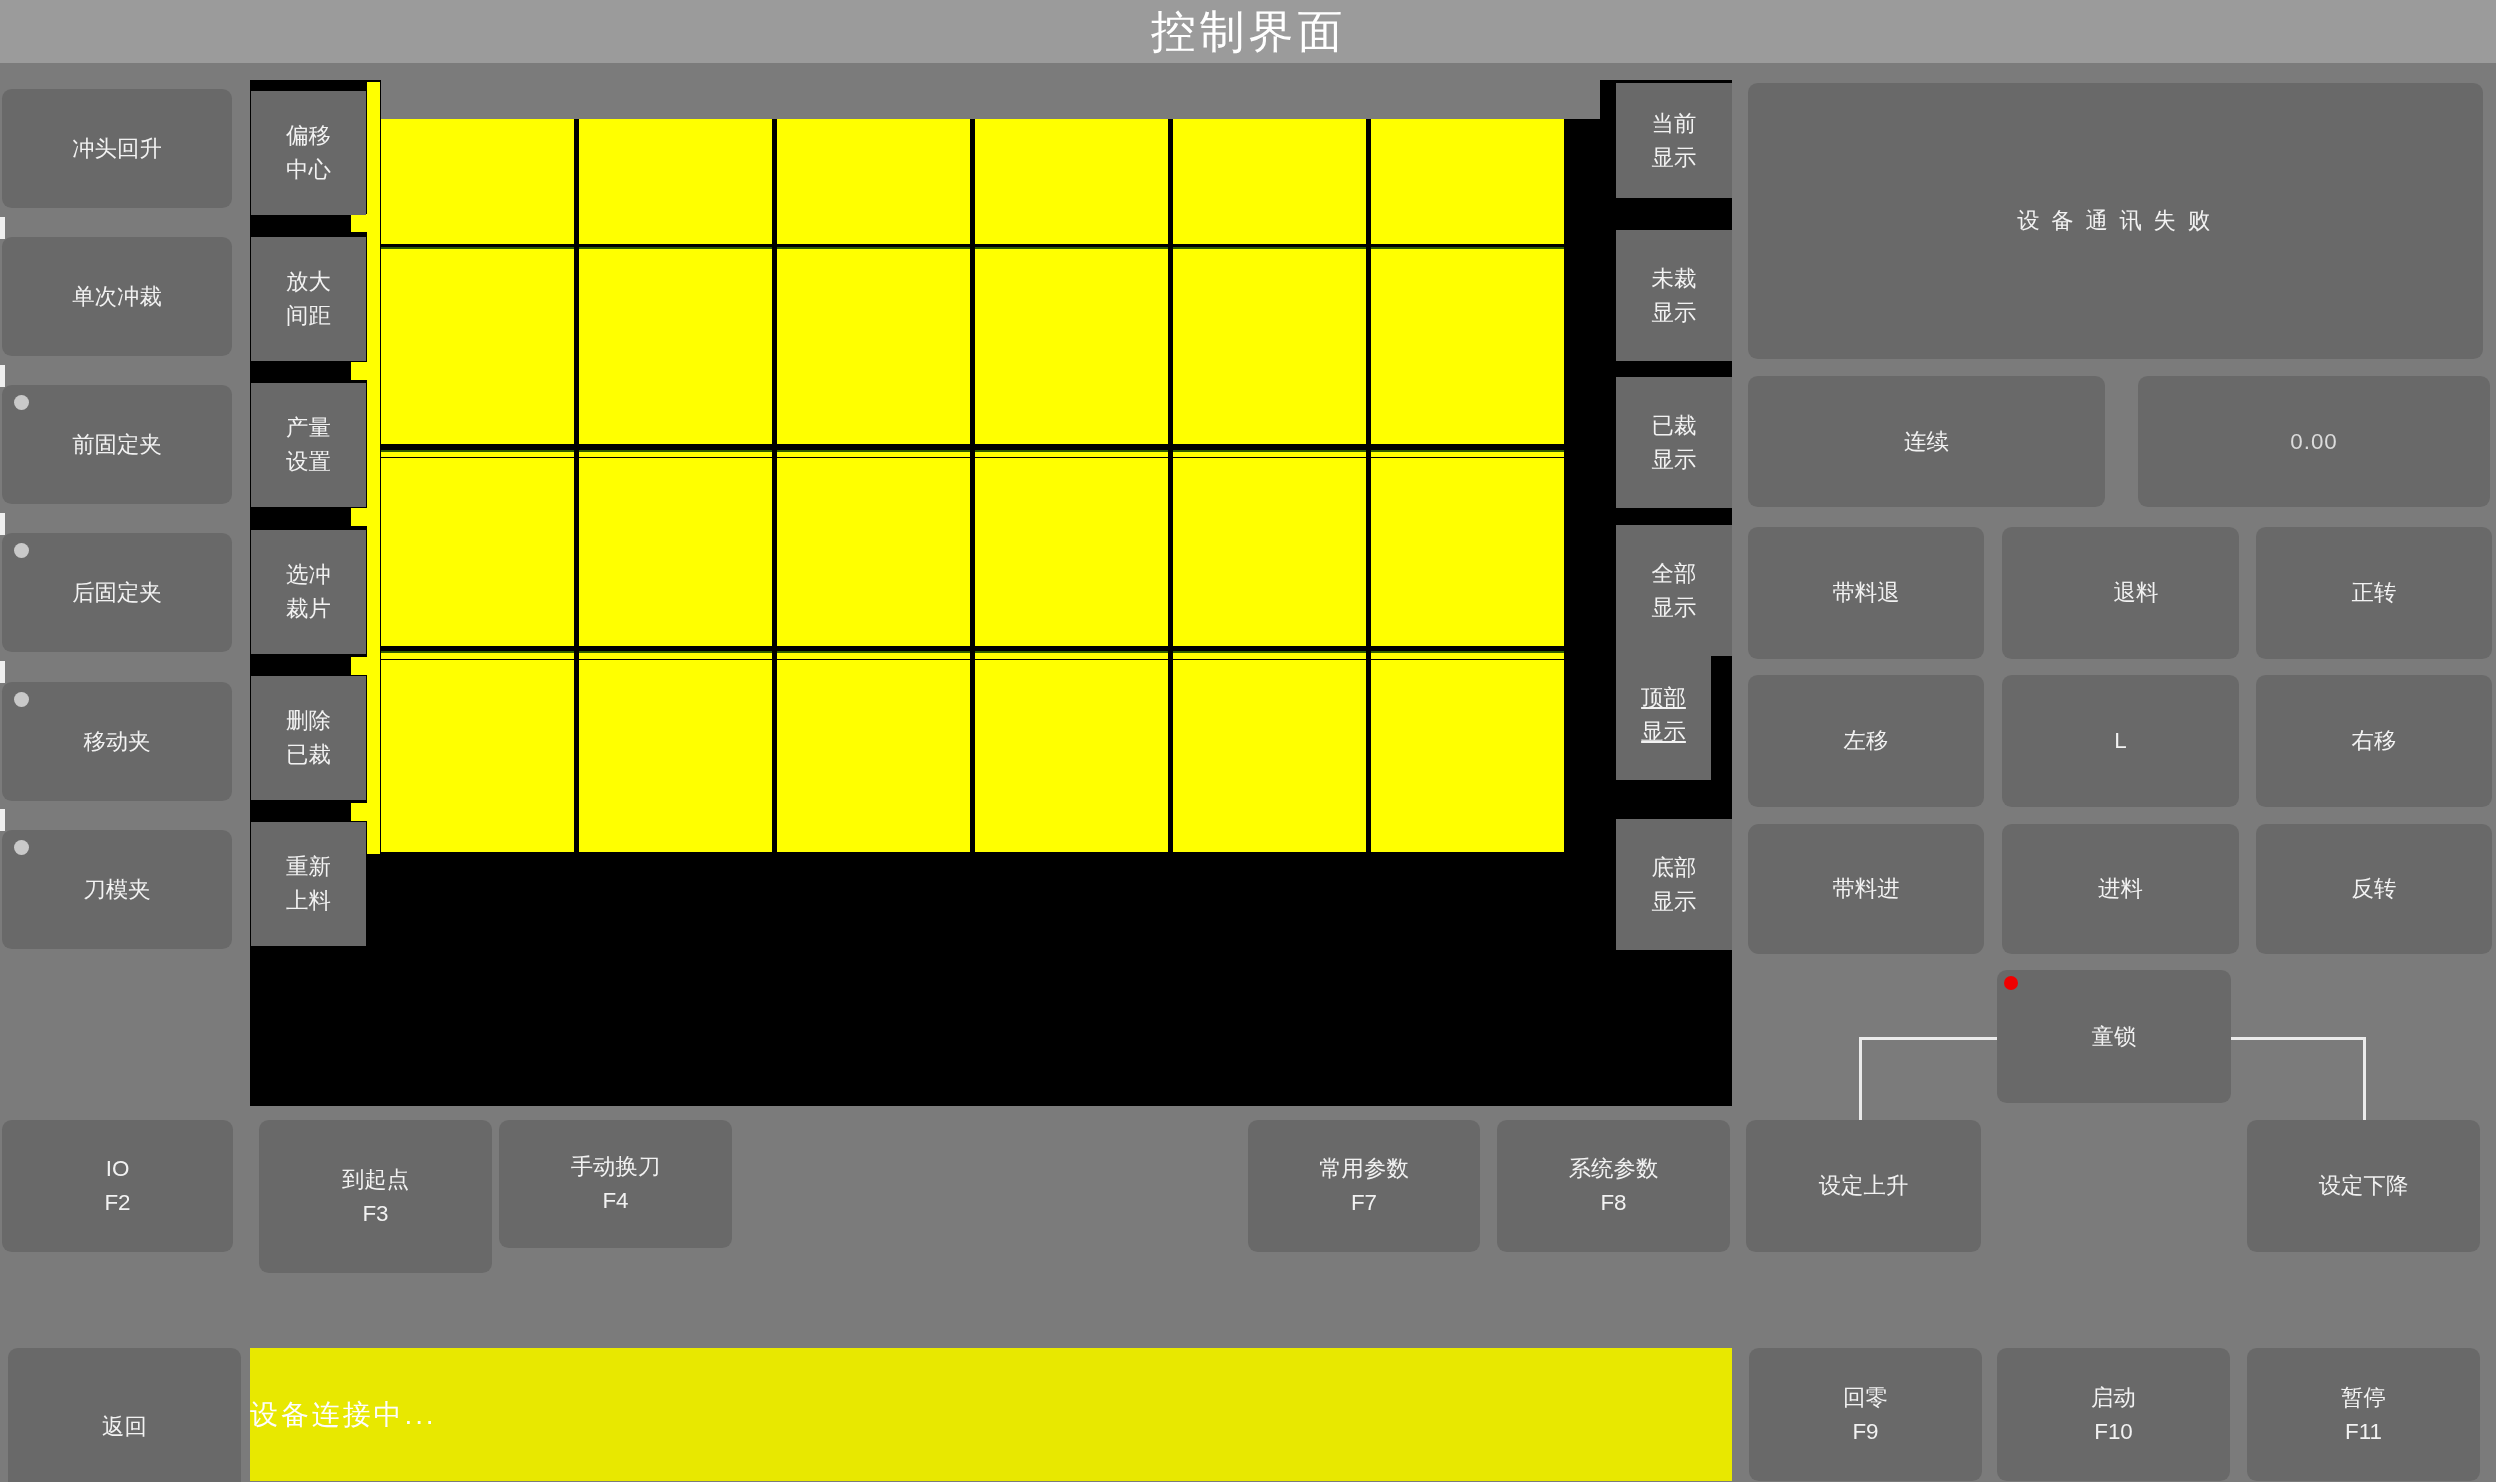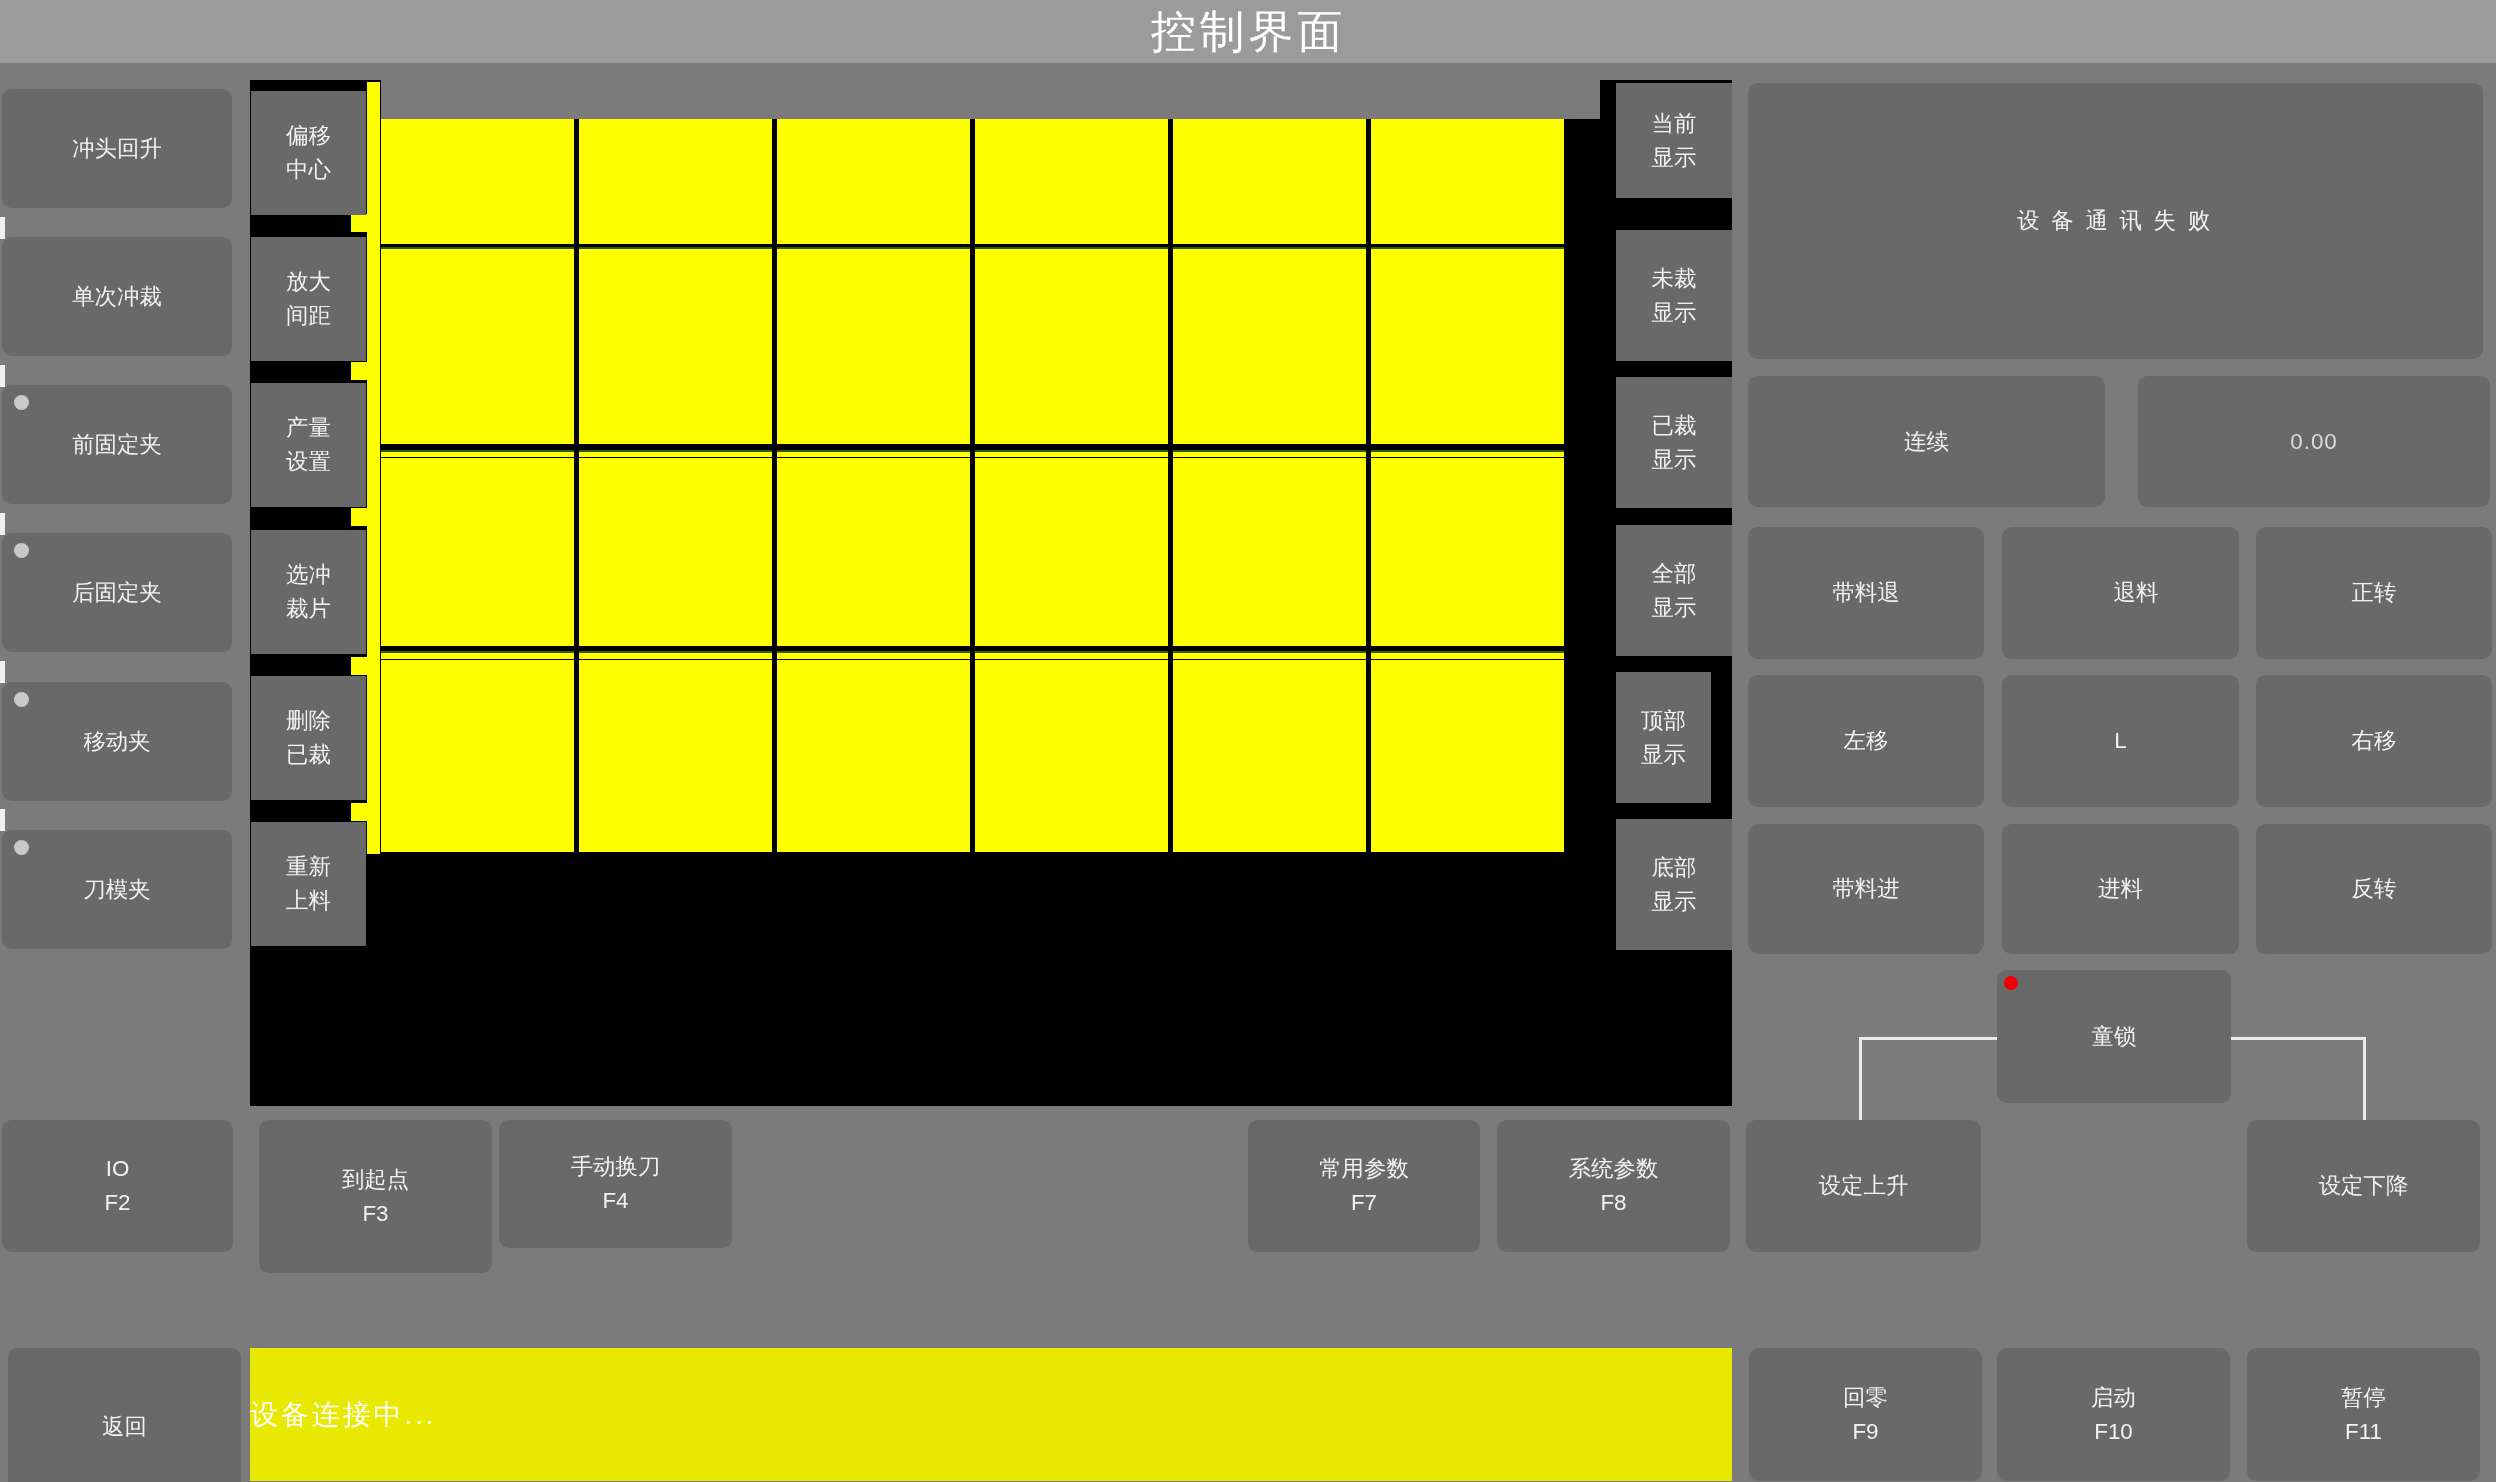--- a/index.html
+++ b/index.html
@@ -126,21 +126,21 @@
 
 <div id="display-column">
     <div class="btn square" style="left: 1616px; top: 83px; width: 116px; height: 115px;">当前
 显示</div>
     <div class="btn square" style="left: 1616px; top: 230px; width: 116px; height: 131px;">未裁
 显示</div>
     <div class="btn square" style="left: 1616px; top: 377px; width: 116px; height: 131px;">已裁
 显示</div>
     <div class="btn square" style="left: 1616px; top: 525px; width: 116px; height: 131px;">全部
 显示</div>
-    <div class="btn square" style="left: 1616px; top: 672px; width: 95px; height: 131px;">顶部
+    <div class="btn square" style="left: 1616px; top: 649px; width: 95px; height: 131px; text-decoration: underline;">顶部
 显示</div>
     <div class="btn square" style="left: 1616px; top: 819px; width: 116px; height: 131px;">底部
 显示</div>
   </div>
 
 <div class="btn rounded msgbox" style="left:1748px;top:83px;width:735px;height:276px;padding-left:8px;"><span>设备通讯失败</span></div>
 
 <div class="btn rounded" style="left:1748px;top:376px;width:357px;height:131px;"><span>连续</span></div>
 
 <div class="btn rounded" style="left:2138px;top:376px;width:352px;height:131px;"><span class="valtext">0.00</span></div>

